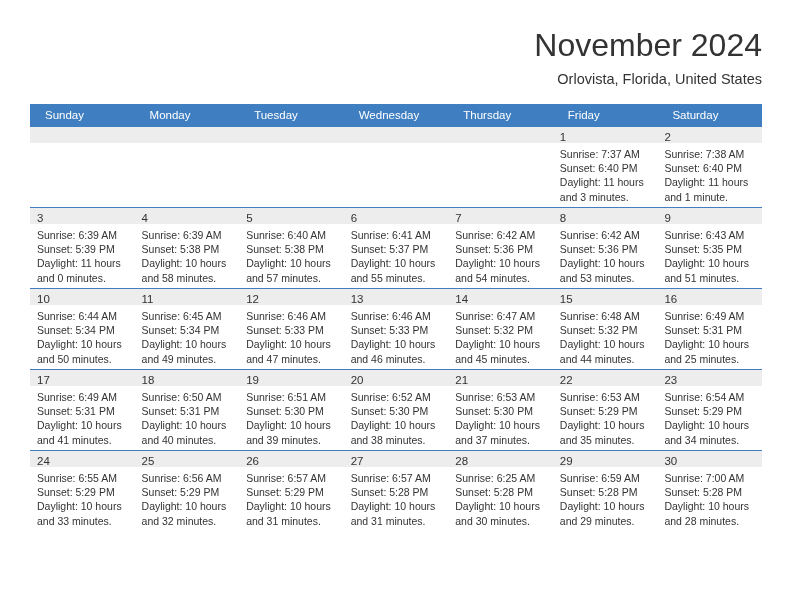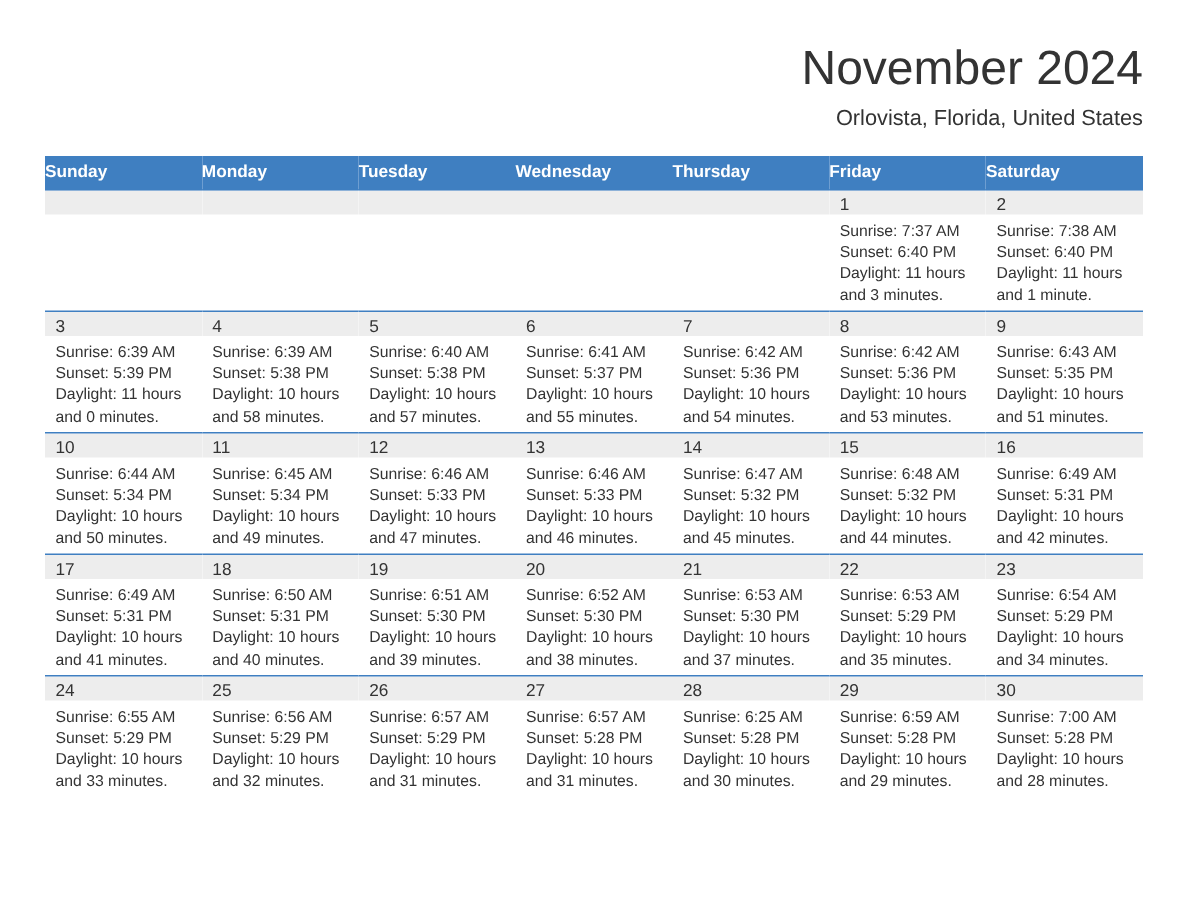--- a/index.html
+++ b/index.html
@@ -91,23 +91,23 @@
     left: 30px;
     top: 104px;
     width: 732px;
     border-collapse: collapse;
     table-layout: fixed;
   }
   .calendar th {
     background: #3f7fc1;
     color: #ffffff;
     font-size: 11.5px;
-    font-weight: bold;
+    font-weight: normal;
     text-align: left;
-    padding: 5px 0 5px 0;
+    padding: 5px 0 5px 15px;
     height: 12px;
     border: none;
   }
   .calendar td {
     width: 104.57px;
     vertical-align: top;
     padding: 0;
     border: none;
     background: #ffffff;
     height: 80px;
@@ -329,21 +329,21 @@
               <div>Sunrise: 6:48 AM</div>
               <div>Sunset: 5:32 PM</div>
               <div>Daylight: 10 hours and 44 minutes.</div>
             </div>
           </td>
           <td>
             <div class="daynum-band">16</div>
             <div class="cell-body">
               <div>Sunrise: 6:49 AM</div>
               <div>Sunset: 5:31 PM</div>
-              <div>Daylight: 10 hours and 42 minutes.</div>
+              <div>Daylight: 10 hours and 25 minutes.</div>
             </div>
           </td>
         </tr>
         <tr class="week-row">
           <td>
             <div class="daynum-band">17</div>
             <div class="cell-body">
               <div>Sunrise: 6:49 AM</div>
               <div>Sunset: 5:31 PM</div>
               <div>Daylight: 10 hours and 41 minutes.</div>

